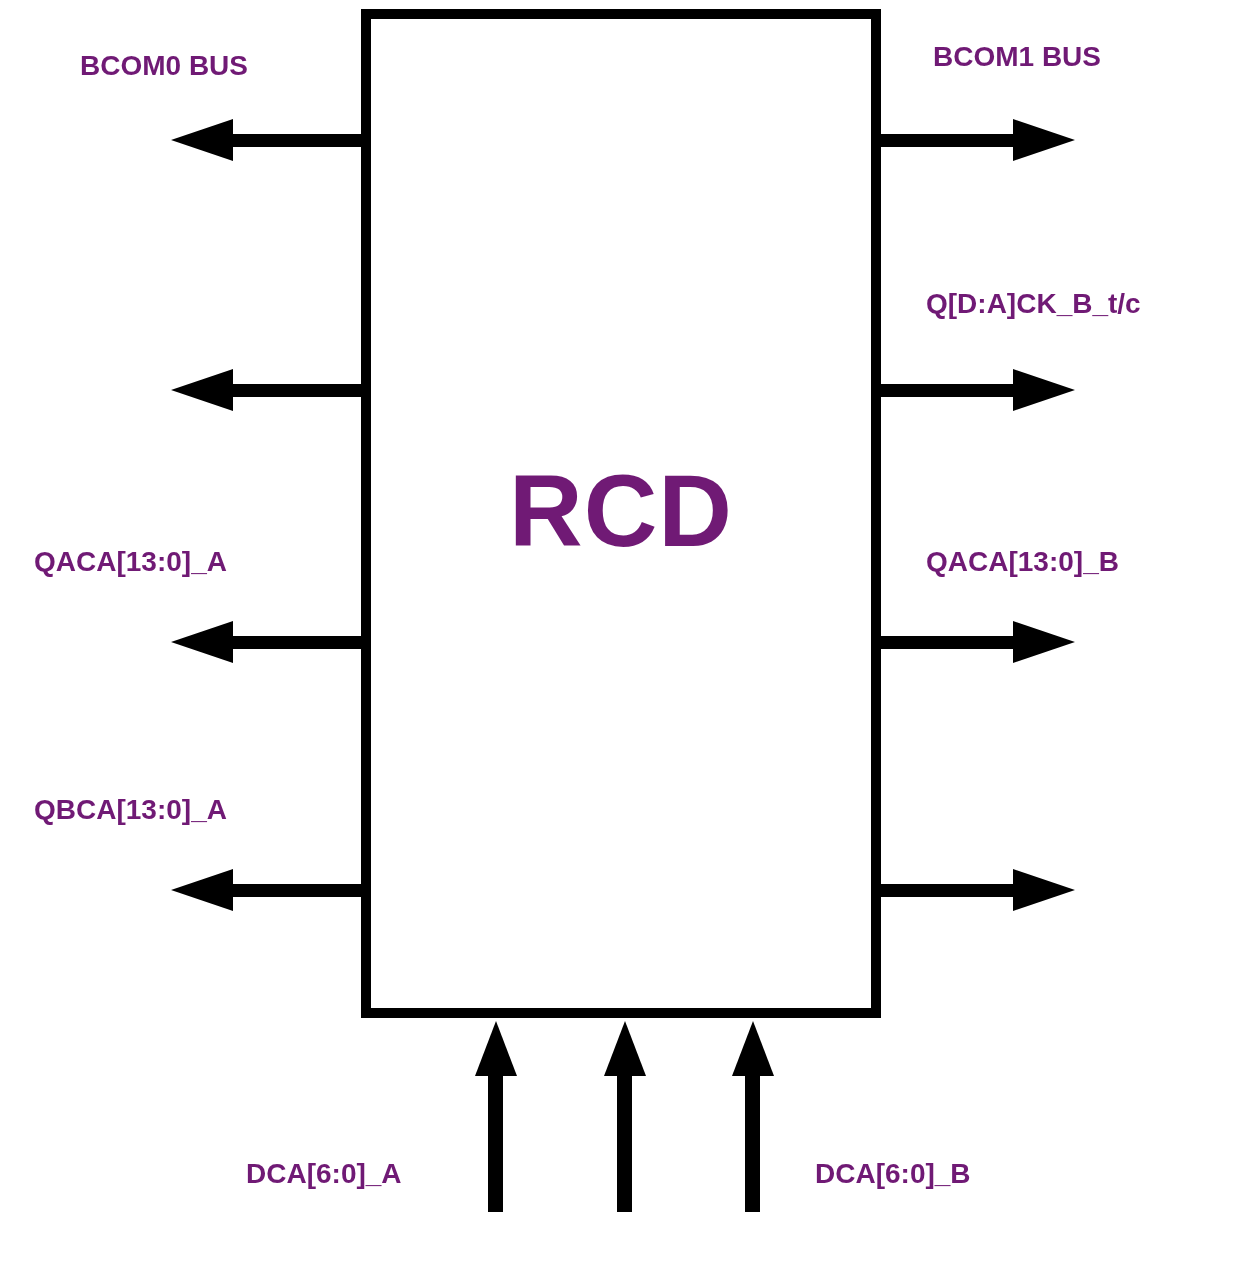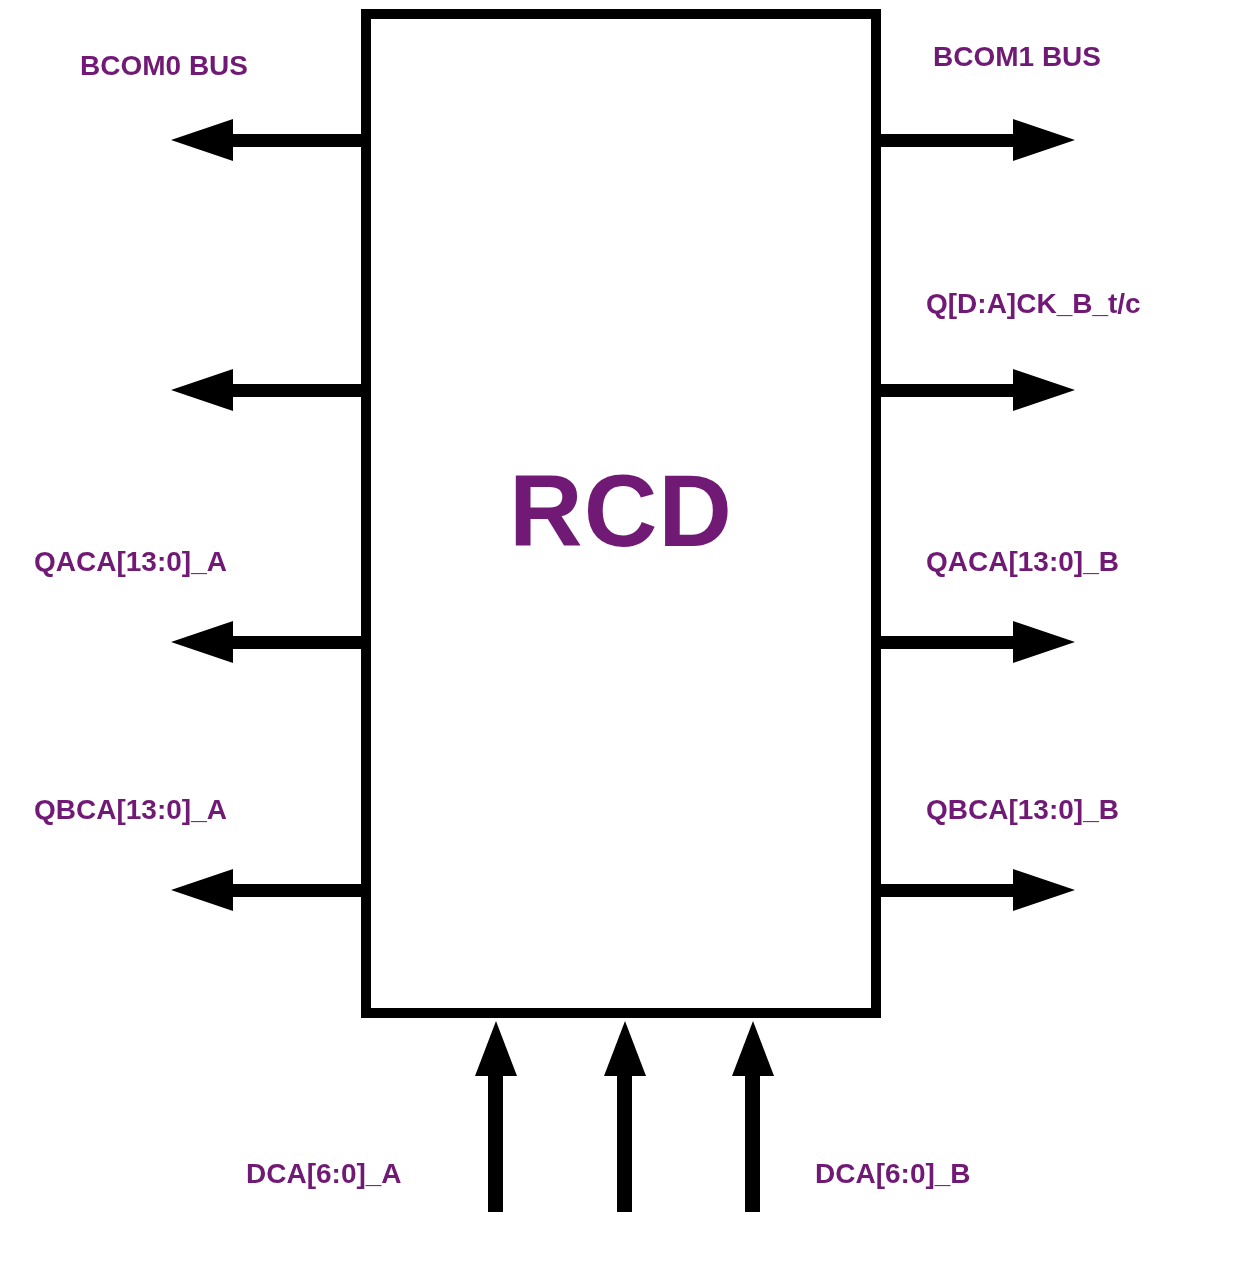--- a/index.html
+++ b/index.html
@@ -118,21 +118,20 @@
   <div class="rcd-box"></div>
   <div class="block-title">RCD</div>
 
   <div class="port-label lbl-bcom0">BCOM0 BUS</div>
   <div class="port-label lbl-qaca-a">QACA[13:0]_A</div>
   <div class="port-label lbl-qbca-a">QBCA[13:0]_A</div>
 
   <div class="port-label lbl-bcom1">BCOM1 BUS</div>
   <div class="port-label lbl-qck-b">Q[D:A]CK_B_t/c</div>
   <div class="port-label lbl-qaca-b">QACA[13:0]_B</div>
-  <div class="port-label lbl-qbca-b">QBCA[13:0]_B</div>
 
   <div class="port-label lbl-dca-a">DCA[6:0]_A</div>
   <div class="port-label lbl-dca-b">DCA[6:0]_B</div>
 
   <div class="left-arrow row1">
     <span class="head-left"></span>
     <span class="h-shaft"></span>
   </div>
   <div class="left-arrow row2">
     <span class="head-left"></span>

